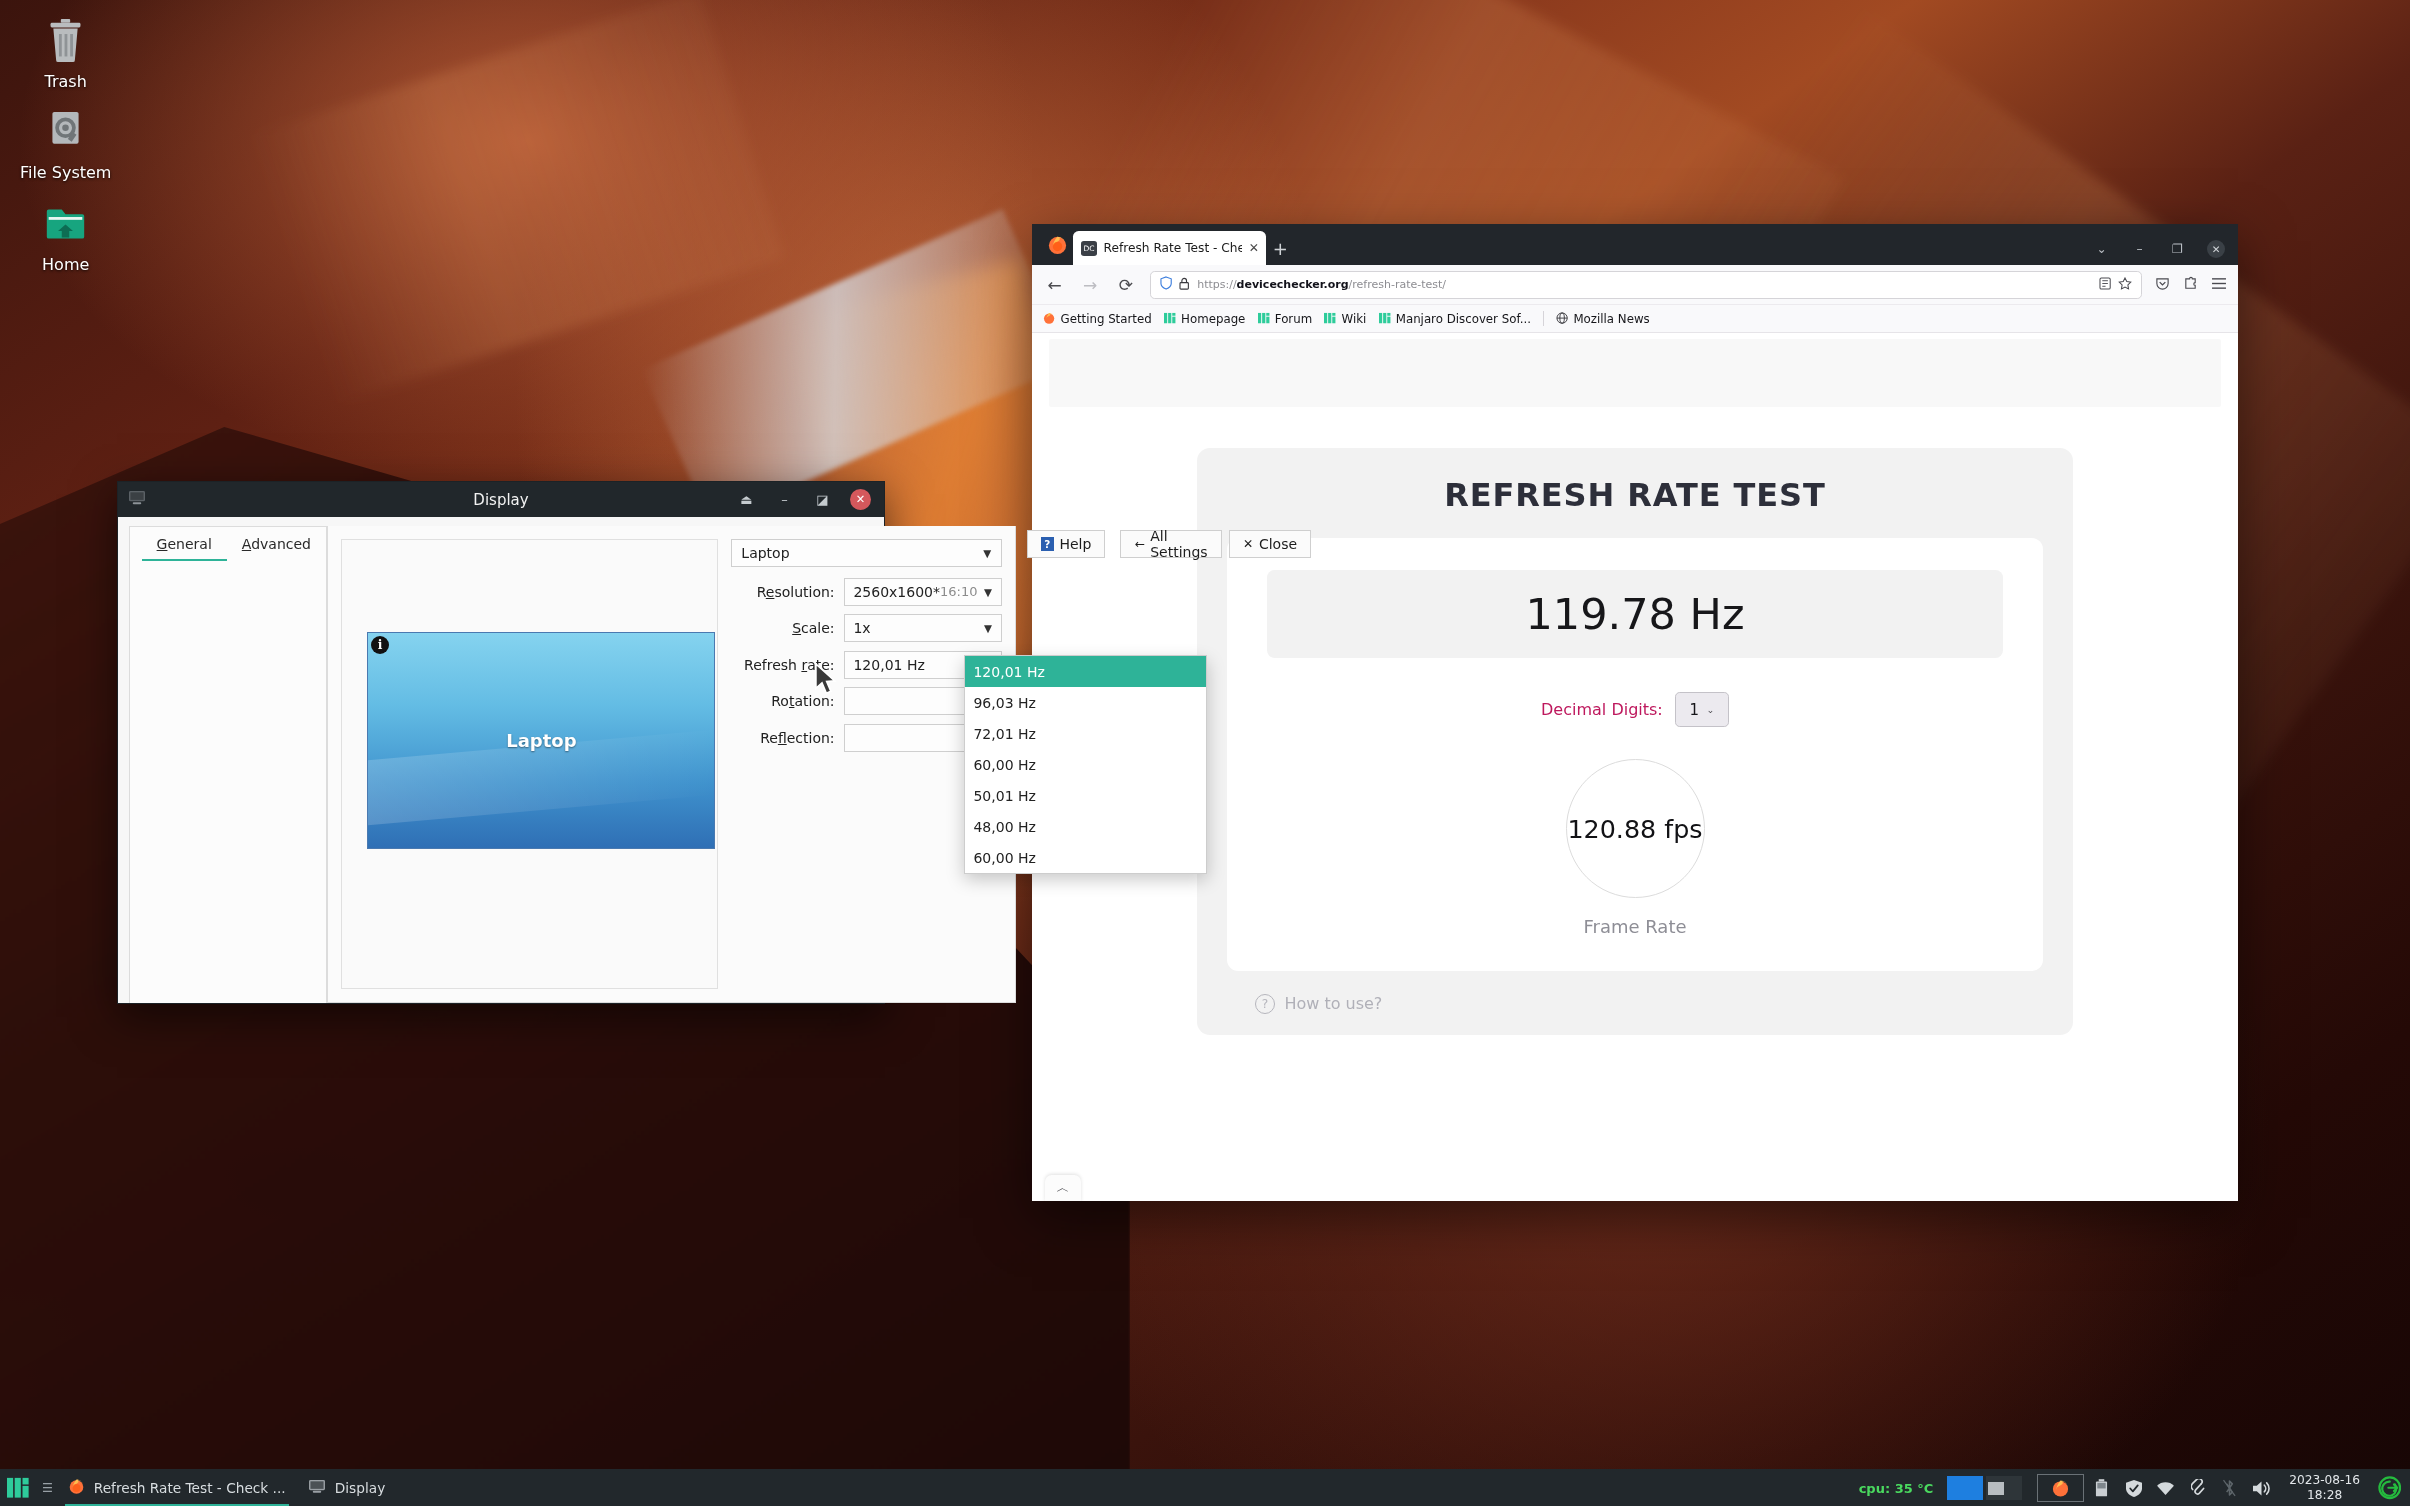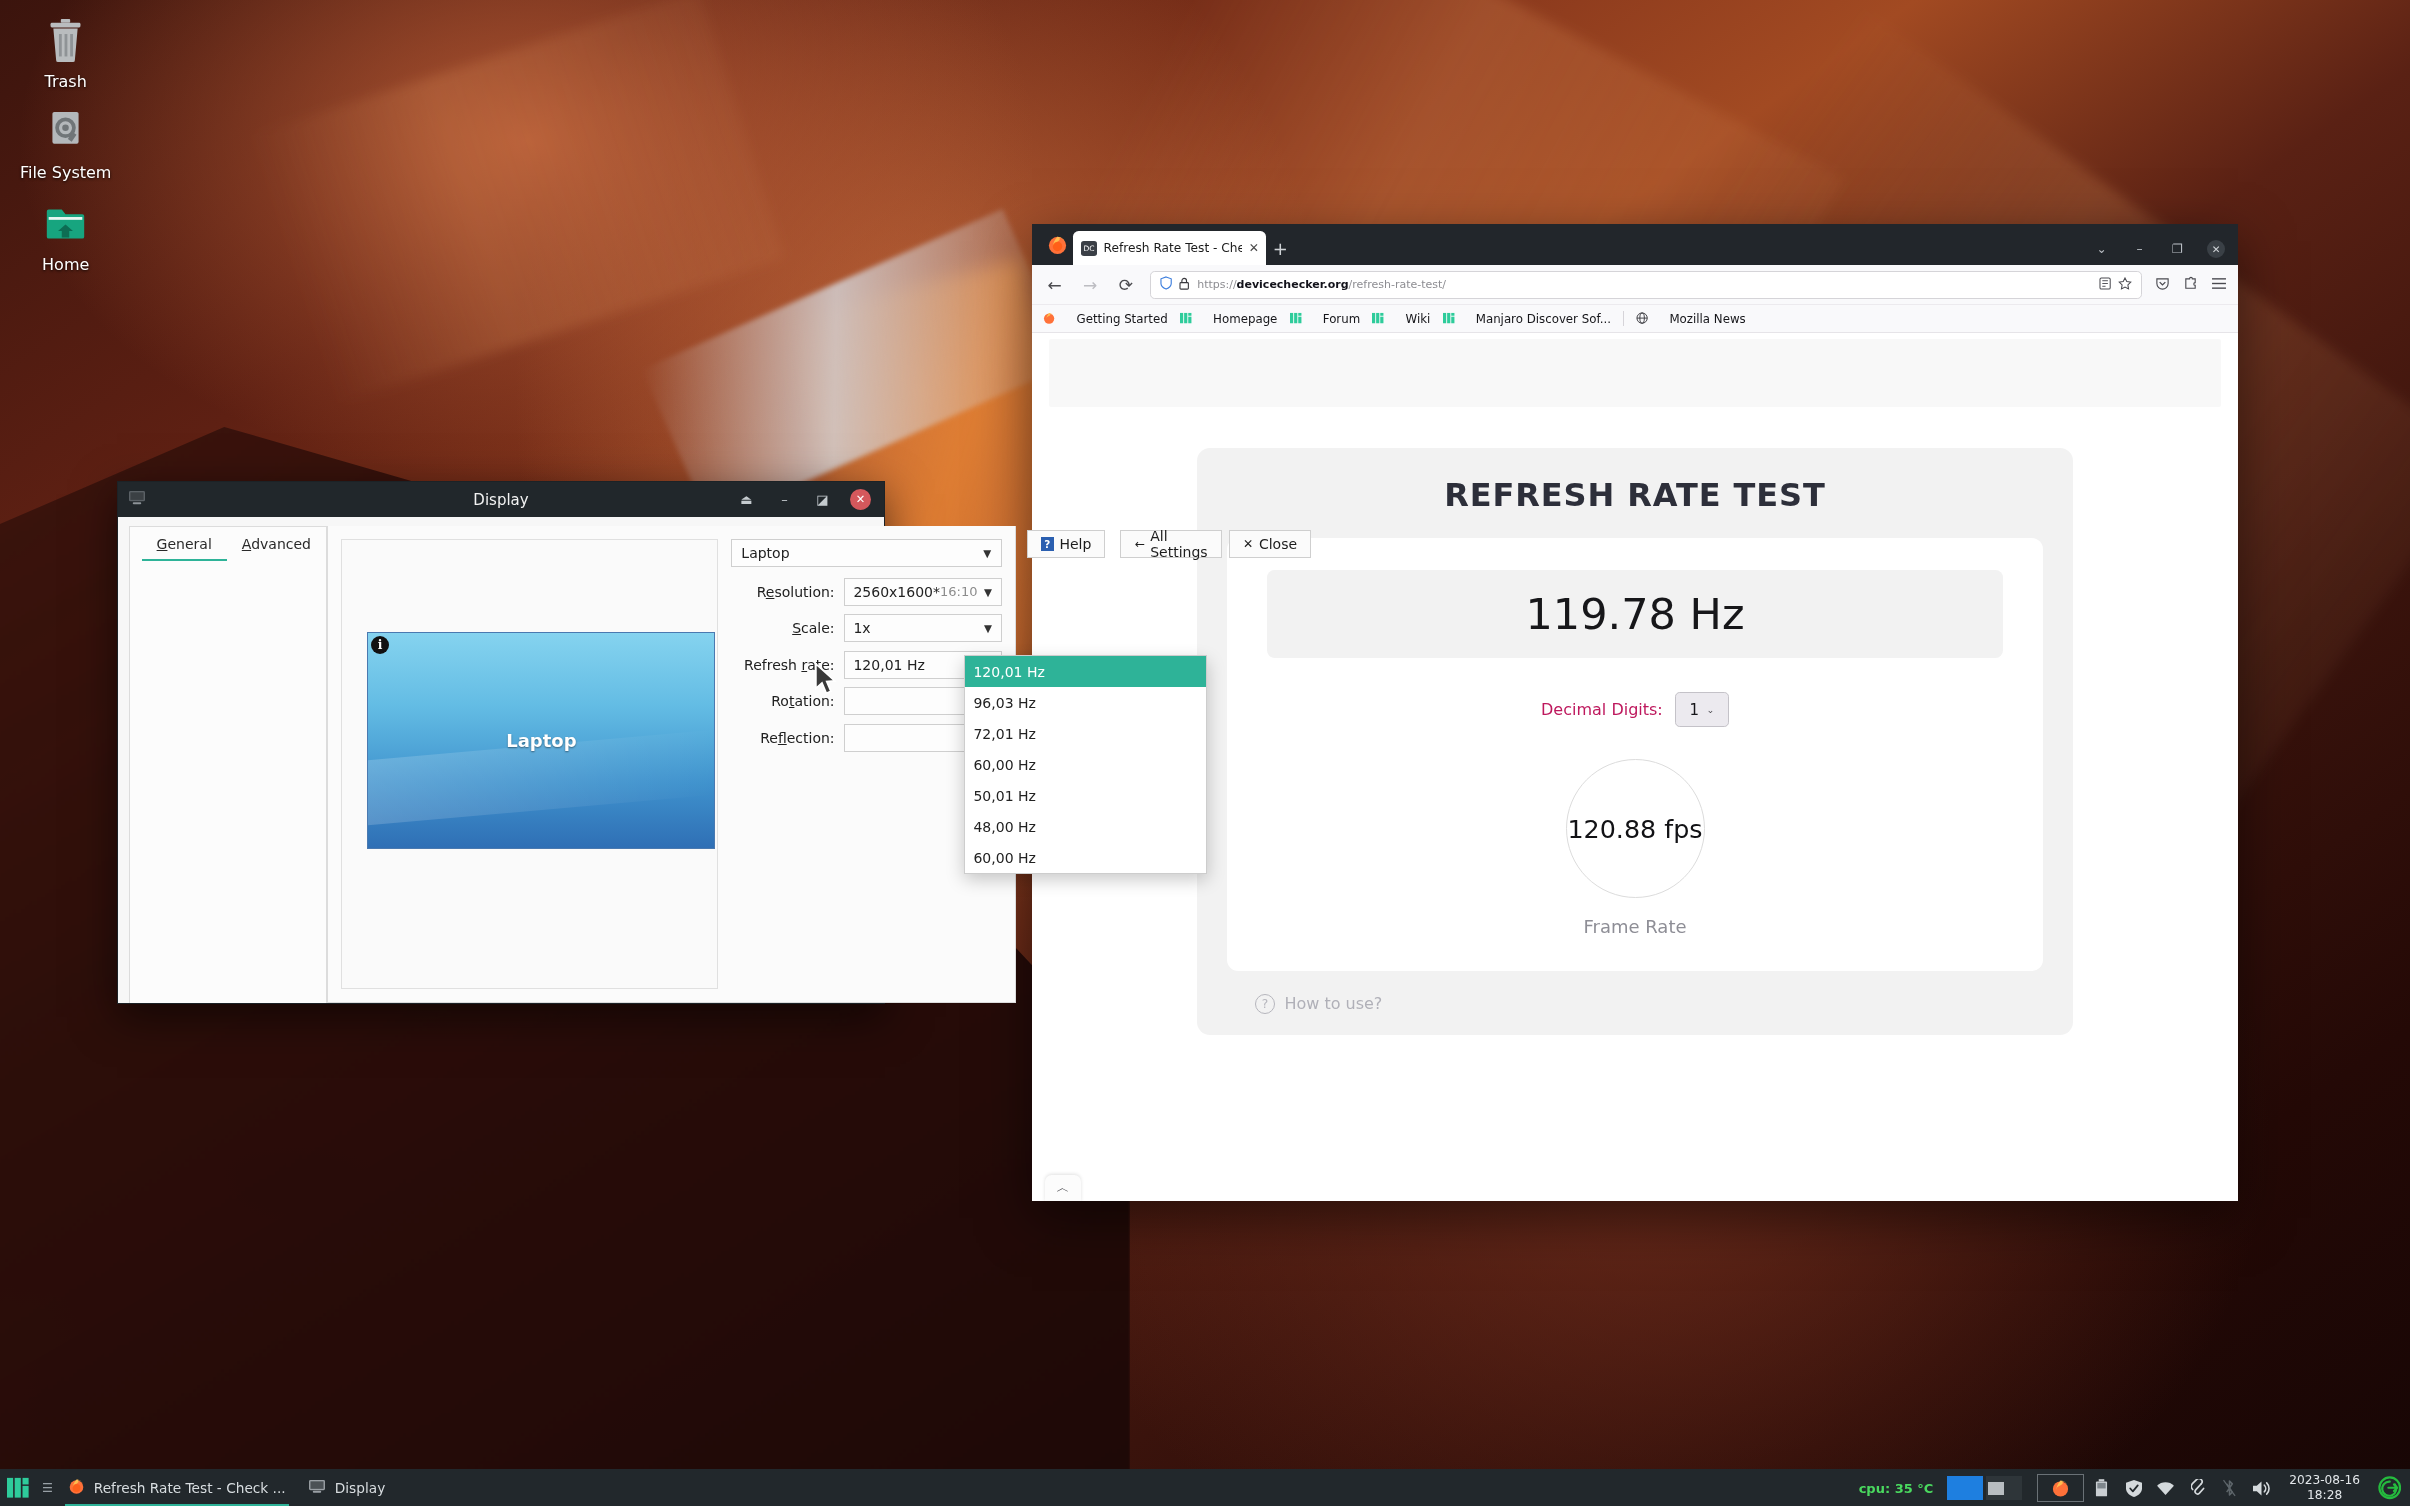--- a/index.html
+++ b/index.html
@@ -193,21 +193,21 @@
     flex: 1; height: 28px; background: #ffffff; border: 0.9px solid #d5d4d8; border-radius: 4.7px;
     display: flex; align-items: center; padding: 0 8.5px; gap: 7.5px;
   }
   #urlbar .u-text { flex: 1; font-size: 11px; color: #8d8d92; white-space: nowrap; }
   #urlbar .u-text b { color: #12121a; font-weight: bold; }
   #urlbar .u-text .scheme { color: #8d8d92; }
   #urlbar .ic { color: #5c5c61; font-size: 12.2px; cursor: pointer; }
   #ff-navbar .tool { font-size: 14px; color: #4c4c50; cursor: pointer; }
 
   #ff-bookmarks { height: 28px; background: #f9f9fb; display: flex; align-items: center; padding: 0 11.3px; gap: 12.2px; border-bottom: 0.9px solid #e6e4e8; }
-  .bm { display: flex; align-items: center; gap: 21px; font-size: 11.8px; color: #16161a; cursor: pointer; white-space: nowrap; }
+  .bm { display: flex; align-items: center; gap: 5px; font-size: 11.8px; color: #16161a; cursor: pointer; white-space: nowrap; }
   .bm .bicon { width: 12.2px; height: 12.2px; flex: none; }
   .bm-sep { width: 0.9px; height: 15px; background: #d6d4d9; }
 
   #ff-content { height: calc(100% - 41px - 40px - 28px); background: #ffffff; position: relative; overflow: hidden; }
   #ad-banner { margin: 5.6px 17px 0 17px; height: 68px; background: #f8f8f8; border-radius: 1.9px; }
 
   #rrt-card {
     margin: 41px auto 0 auto; width: 876px; background: #f2f2f2; border-radius: 13px; padding: 28px 30px 21px 30px;
   }
   #rrt-title { text-align: center; font-size: 32px; font-weight: bold; letter-spacing: 0.9px; color: #2d2f3a; font-family: "DejaVu Sans", sans-serif; }

